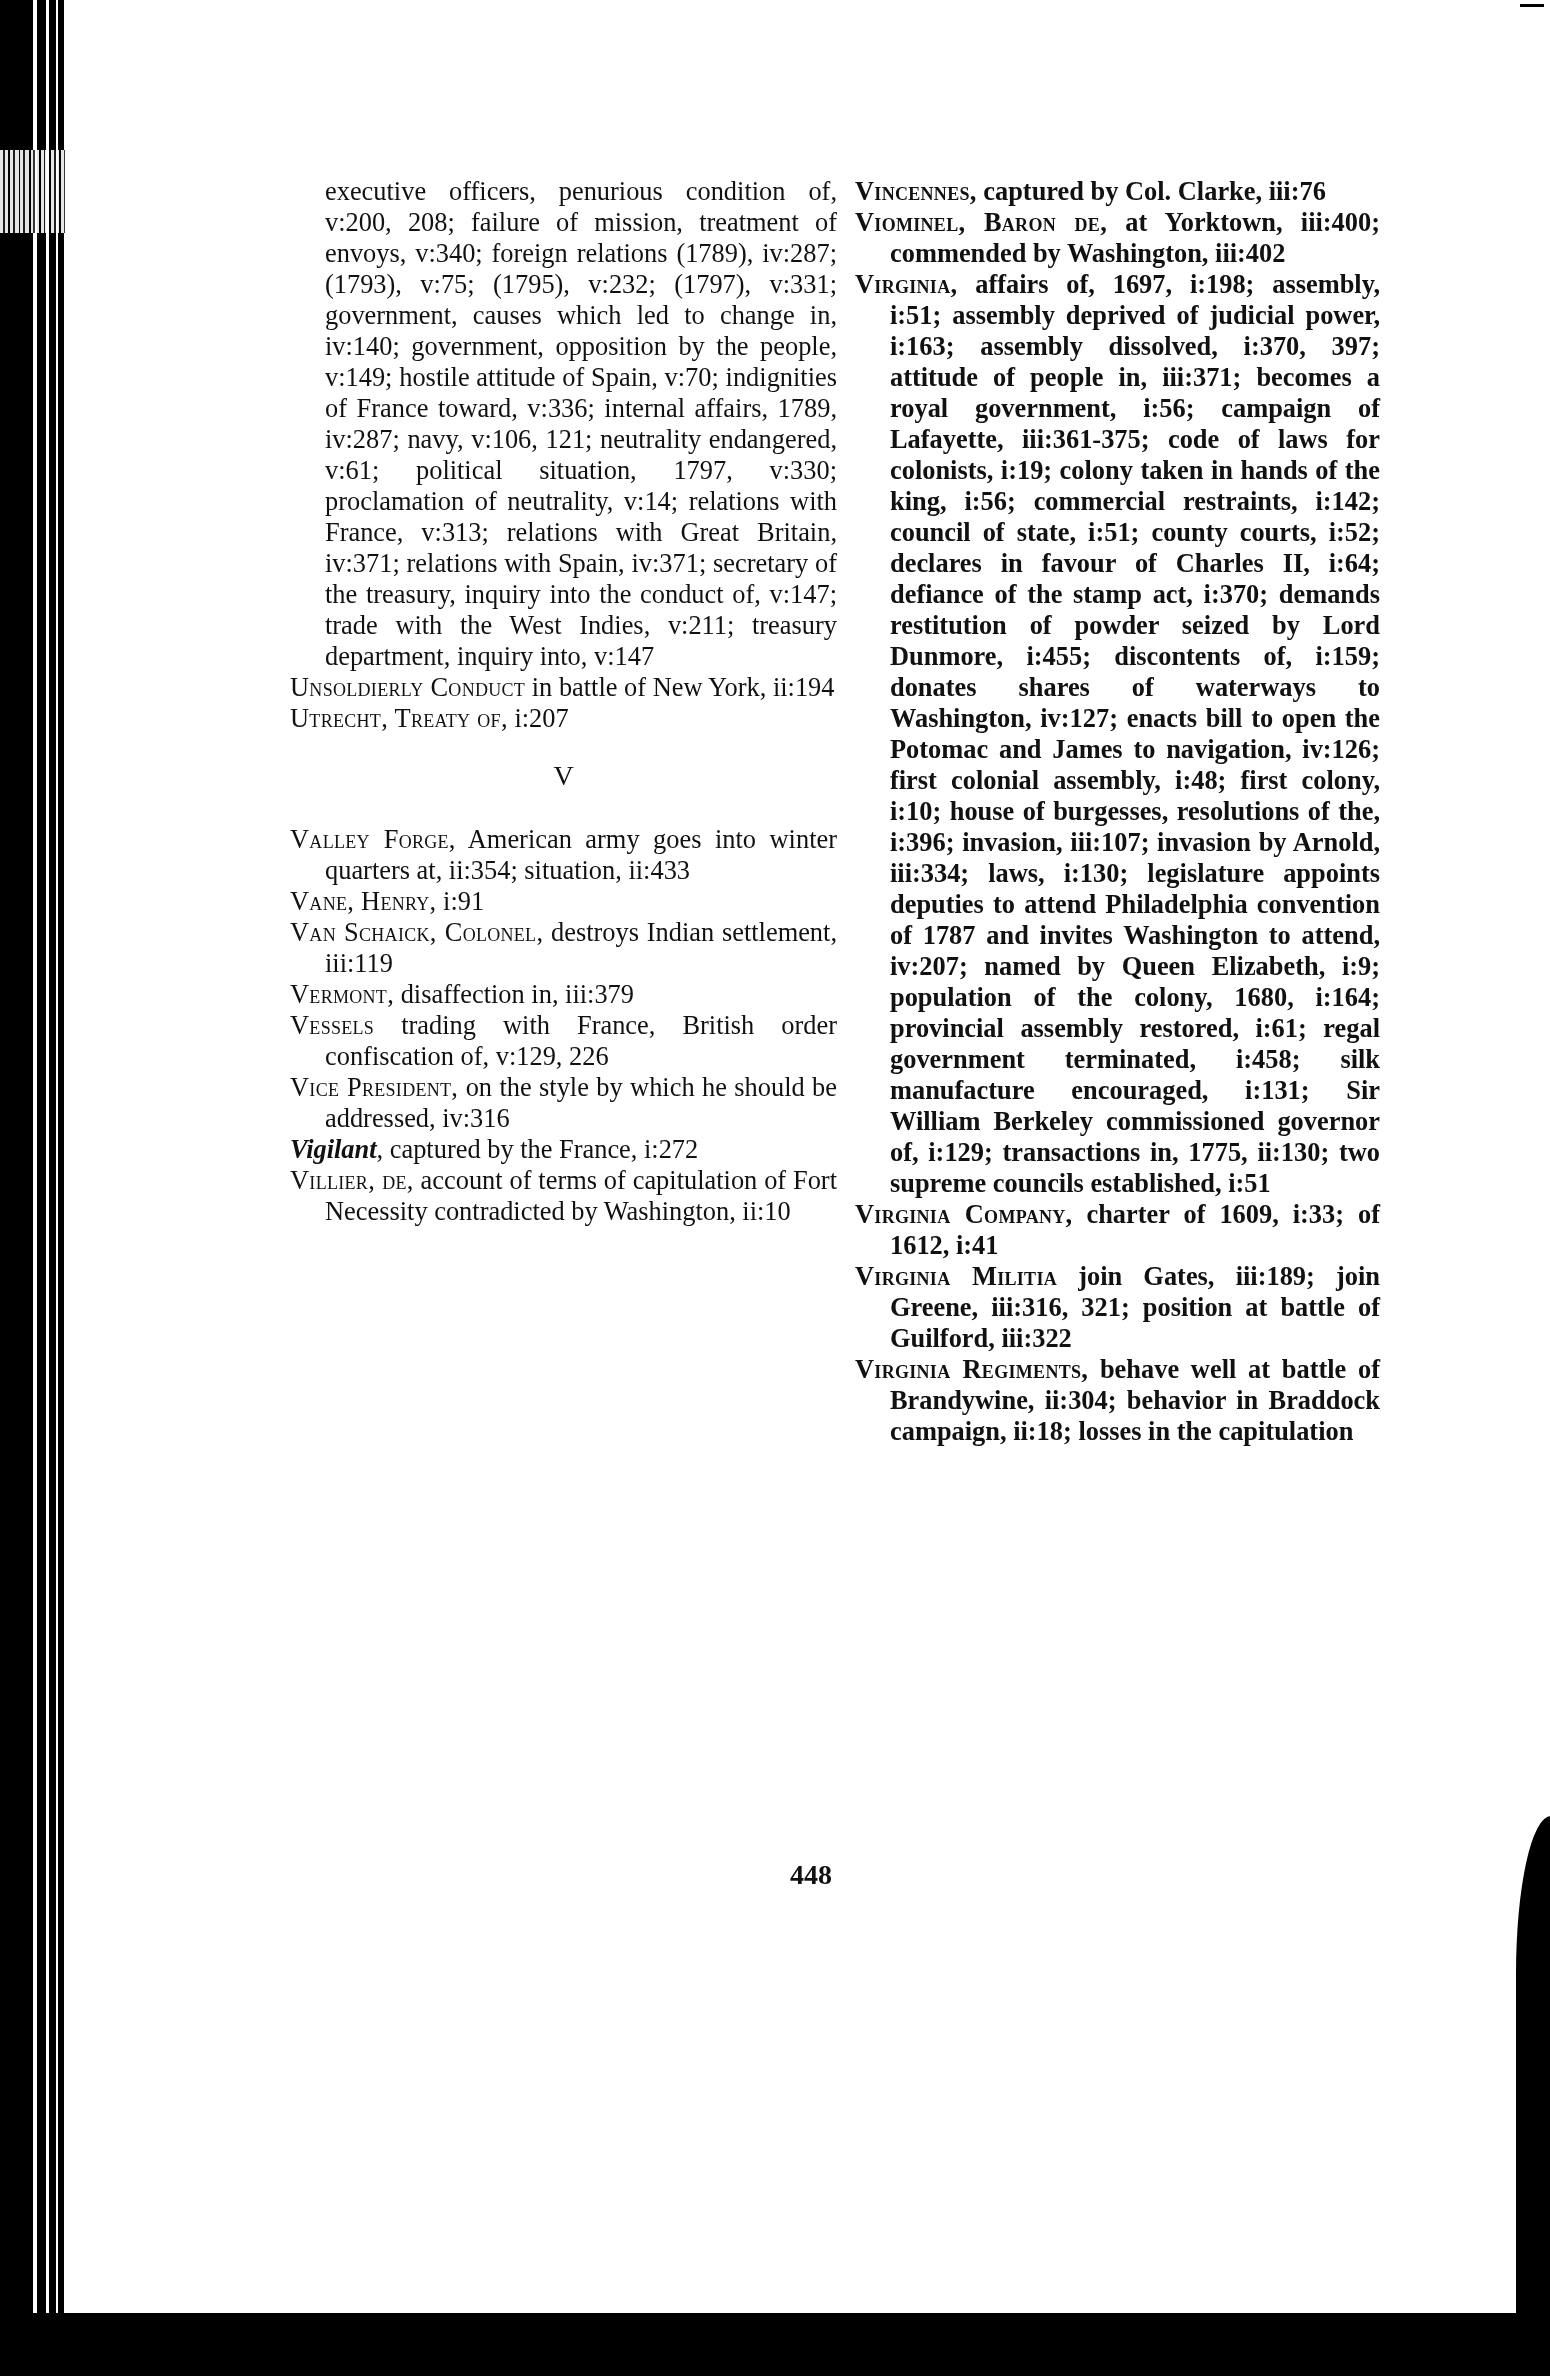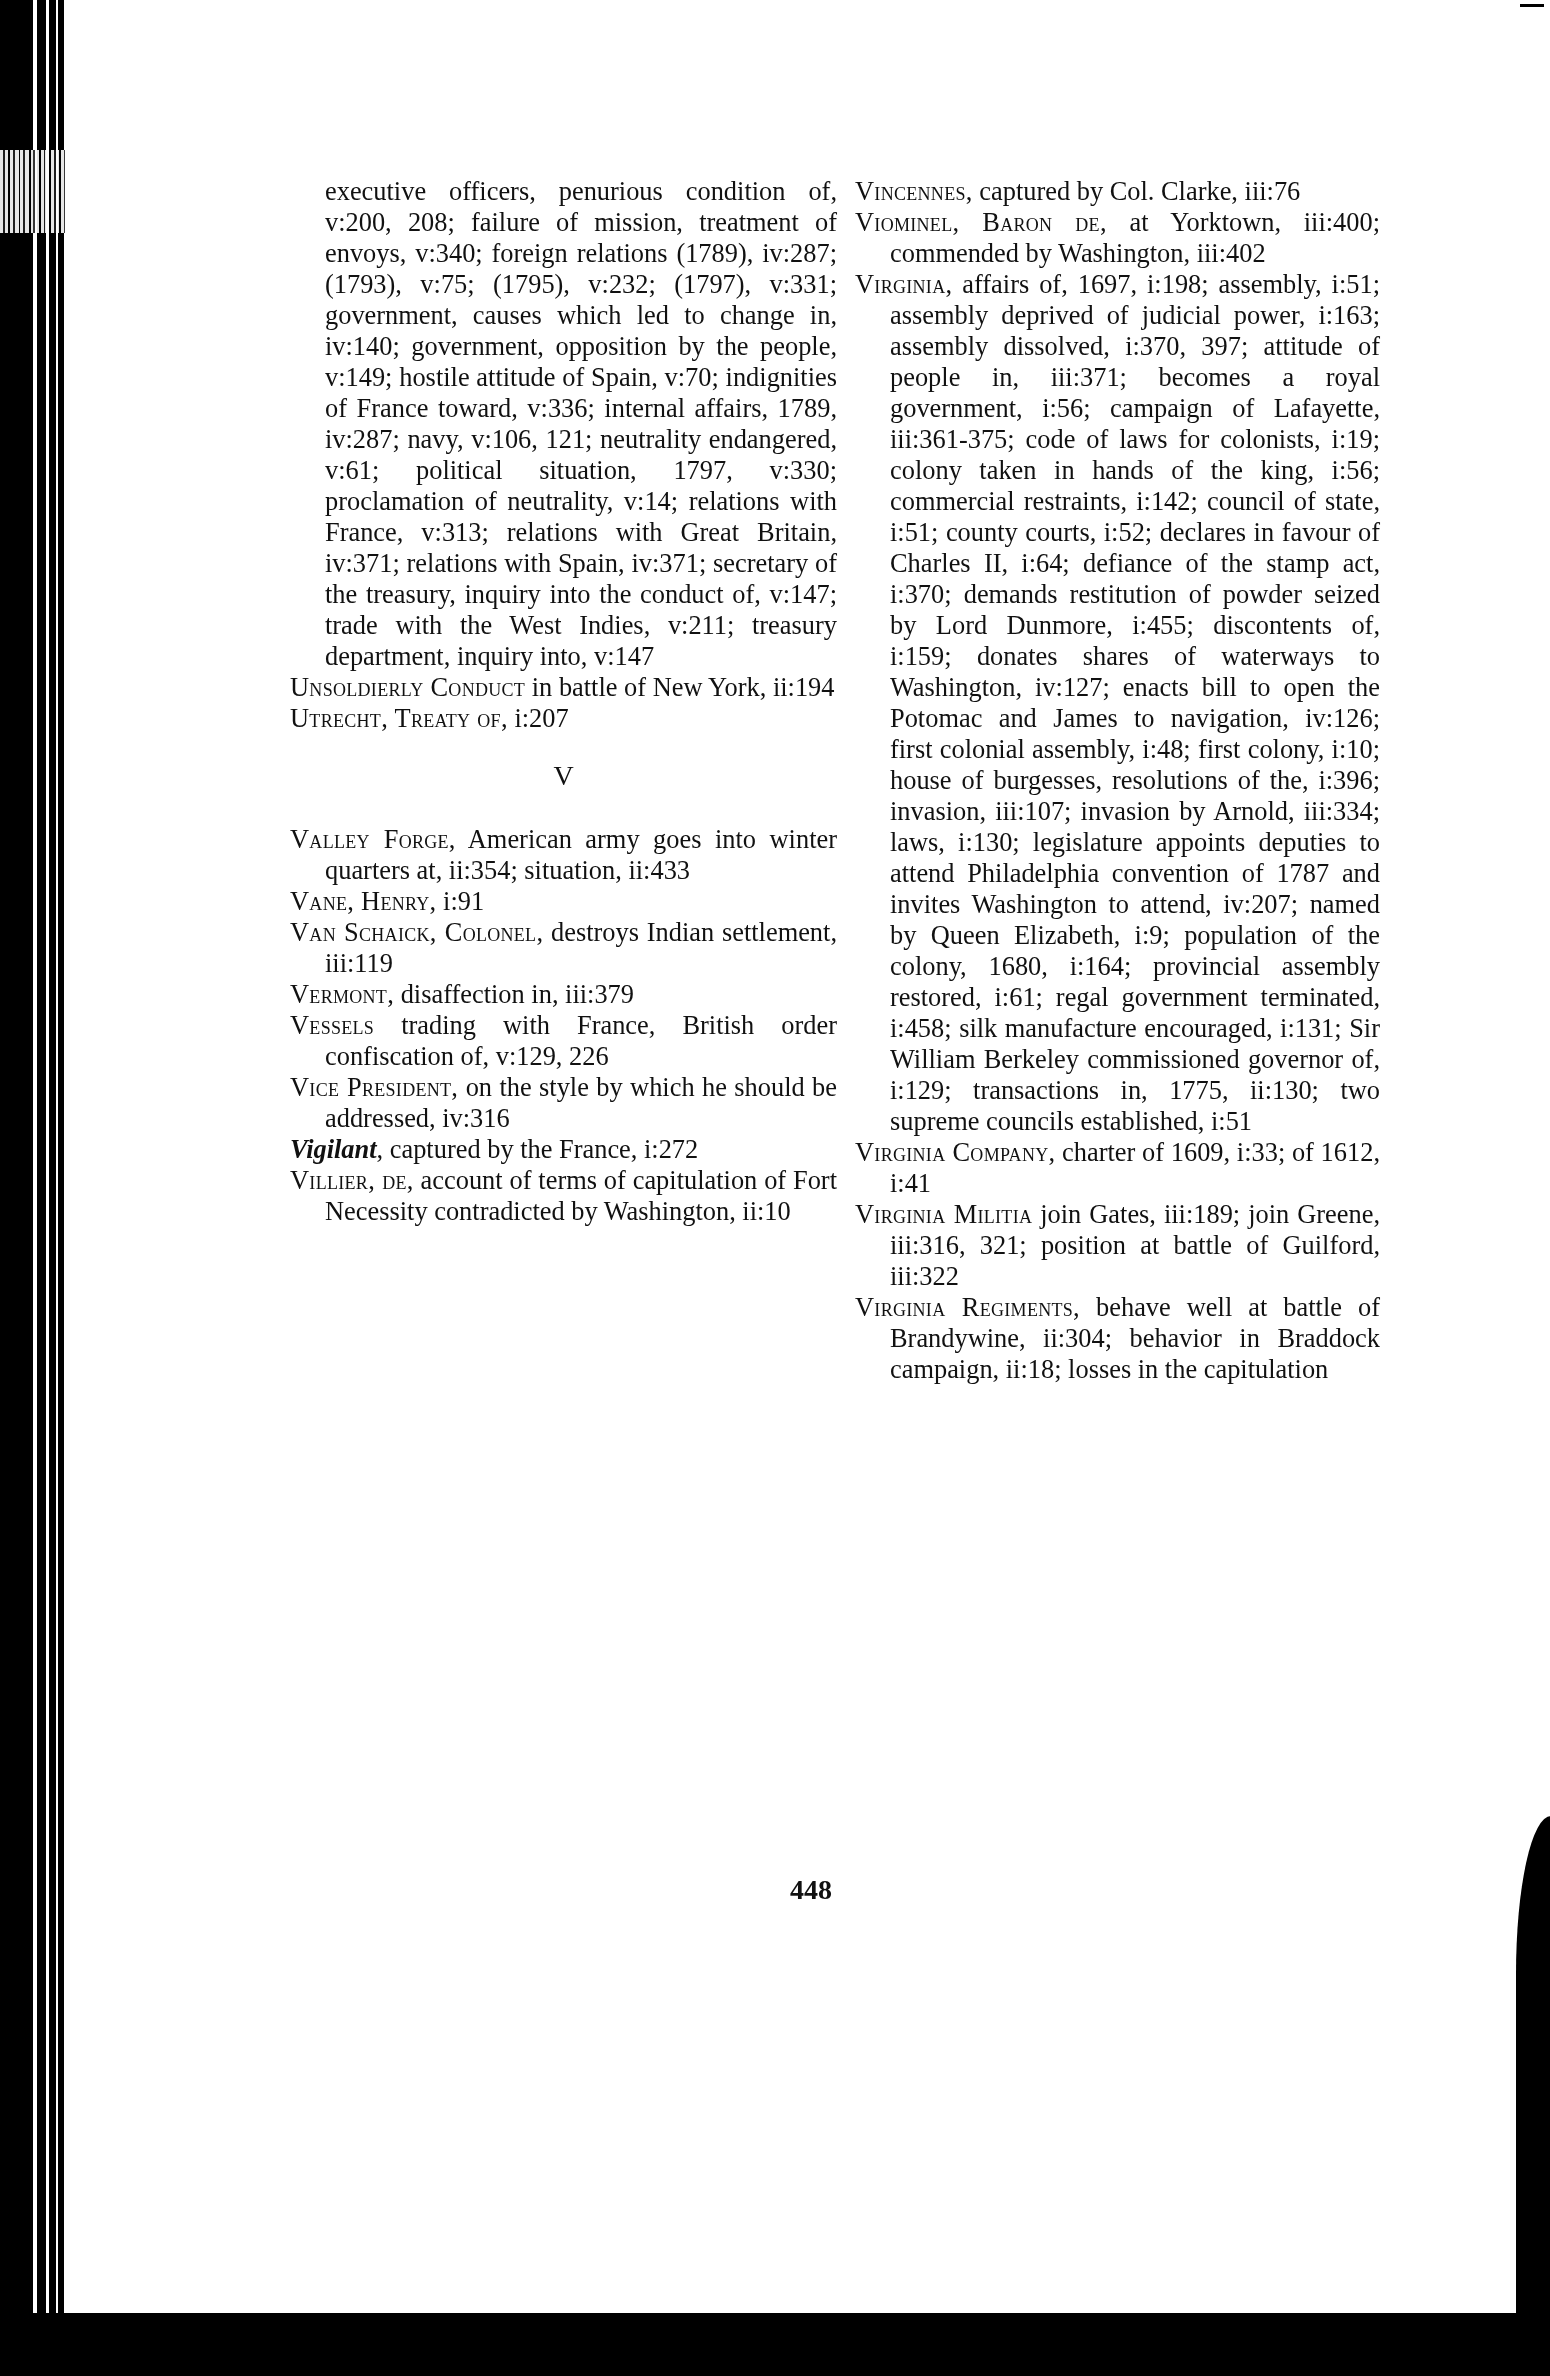--- a/index.html
+++ b/index.html
@@ -19,26 +19,26 @@
     background: repeating-linear-gradient(90deg, #fff 0 2.8px, #222 2.8px 4.6px, #fff 4.6px 8.3px, #000 8.3px 10.2px);
     opacity: .9;
   }
   .bottom-band { position: absolute; left: 0; right: 0; bottom: 0; height: 63px; background: #000; }
   .top-mark { position: absolute; right: 7.4px; top: 3.7px; width: 24px; height: 3.7px; background: #000; }
   .edge-ornament { position: absolute; right: 0; top: 1816px; width: 35px; height: 501px;
     background: #000; border-top-left-radius: 37px 167px; }
 
   .col { position: absolute; top: 176px; font-size: 26.4px; line-height: 31px; }
   .col.left { left: 290px; width: 547px; }
-  .col.right { left: 855px; width: 525px; }
+  .col.right { left: 855px; width: 525px; font-weight: bold; }
   .entry { padding-left: 35px; text-indent: -35px; text-align: justify; }
   .sc { font-variant: small-caps; letter-spacing: 0.3px; }
   .it { font-style: italic; font-weight: bold; margin-top: 30px; }
   .letter-head { text-align: center; padding: 26px 0 33px 0; font-size: 28px; }
-  .page-num { position: absolute; left: 790px; top: 1859px; font-size: 28px; font-weight: bold; margin-top: 15px; }
+  .page-num { position: absolute; left: 790px; top: 1859px; font-size: 28px; font-weight: bold; }
 </style>
 </head>
 <body>
 
 <div class="spine"></div>
 <div class="spine-band"></div>
 <div class="top-mark"></div>
 <div class="edge-ornament"></div>
 <div class="bottom-band"></div>
 

